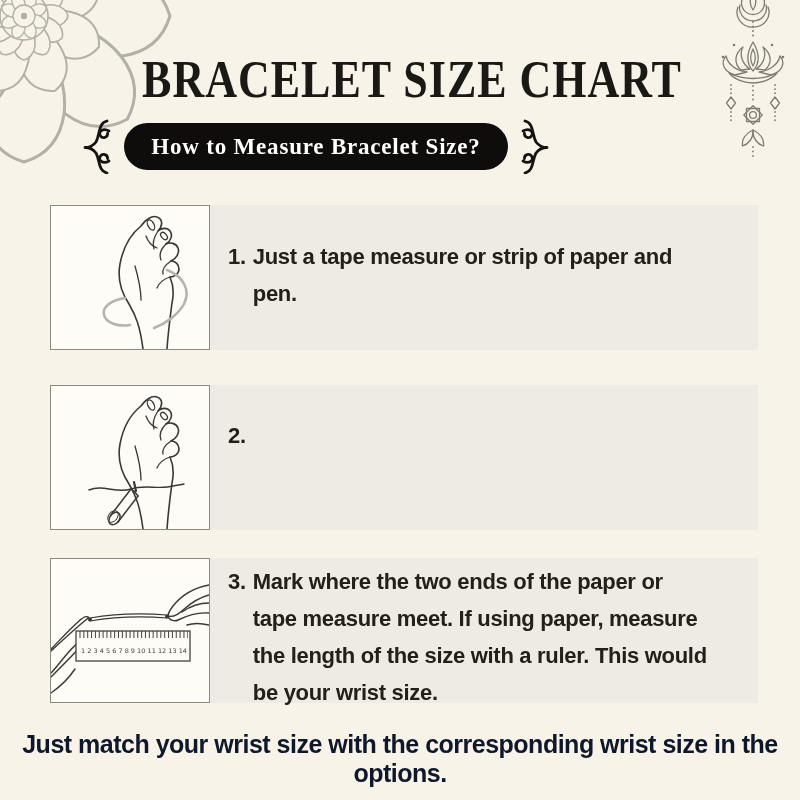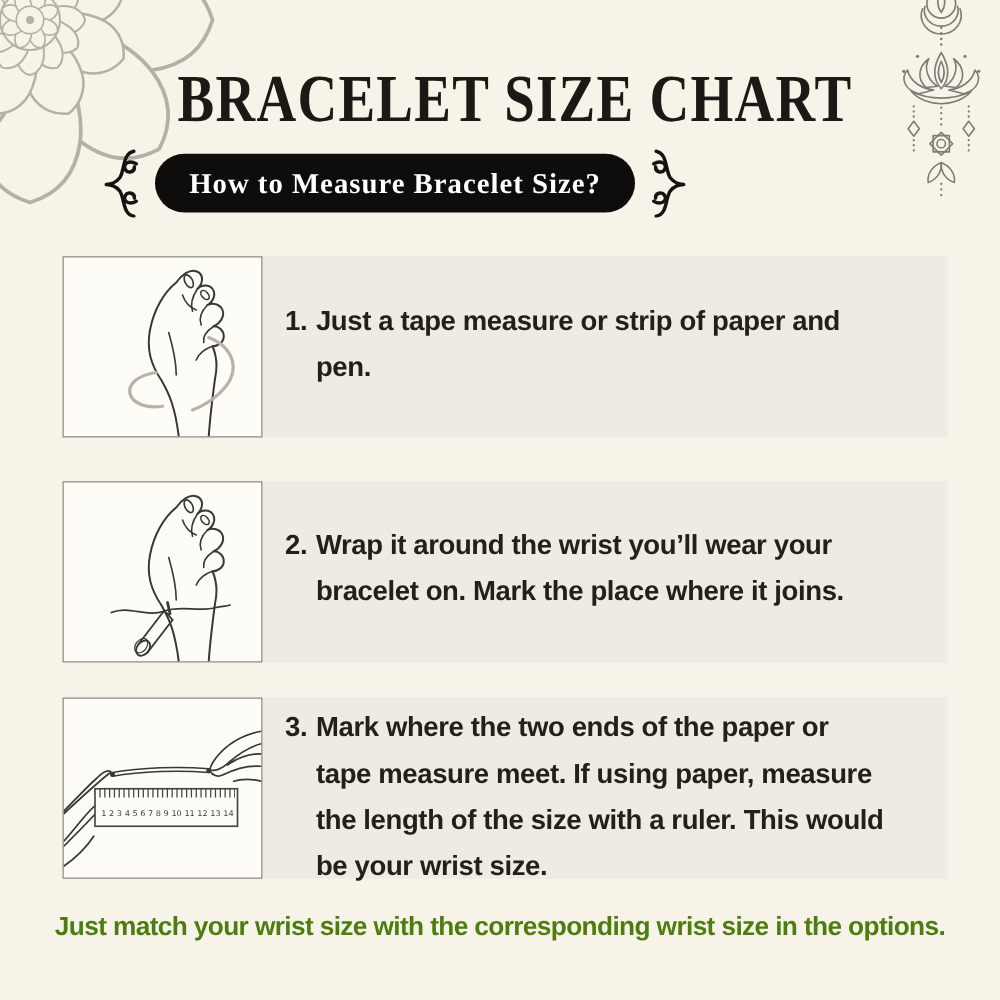--- a/index.html
+++ b/index.html
@@ -34,21 +34,21 @@
     border:1px solid #8d8a81;flex:0 0 auto;
   }
   .step-text{display:flex;align-items:flex-start;margin-left:18px;
     color:#232019;font-weight:600;font-size:22px;letter-spacing:-0.3px;line-height:37px;}
   .row1 .step-text{padding-top:33px;} .row2 .step-text{padding-top:32px;} .row3 .step-text{padding-top:5px;}
   .step-num{flex:0 0 auto;margin-right:7px;}
   .step-body{white-space:pre;}
   
   .footer-note{
     position:absolute;top:730px;left:0;width:800px;text-align:center;
-    font-size:21px;font-weight:600;letter-spacing:-0.5px;color:#4d7c0f;z-index:2;
+    font-size:25px;font-weight:600;letter-spacing:-0.5px;color:#0f172a;z-index:2;
   }
   
   .mandala{position:absolute;left:-56px;top:-58px;z-index:1;}
   .lotus-hang{position:absolute;left:698px;top:0;z-index:1;}
 </style>
 </head>
 <body>
 
 <div id="page">
 
@@ -217,22 +217,20 @@
           <path d="M80,103 L60,129" stroke-width="1.5"></path>
           <path d="M87,110 L67,136" stroke-width="1.5"></path>
           <path d="M80,103 L83,105 L87,110" stroke-width="1.5"></path>
           <ellipse cx="63.5" cy="132.5" rx="6.8" ry="4.8" transform="rotate(-52 63.5 132.5)" stroke-width="1.5"></ellipse>
           <ellipse cx="62" cy="130.5" rx="6.4" ry="4.4" transform="rotate(-52 62 130.5)" stroke-width="1"></ellipse>
         </g>
       </svg>
     </div>
     <div class="step-text">
       <span class="step-num">2.</span>
-      <span class="step-body">Wrap it around the wrist you’ll wear your
-bracelet on. Mark the place where it joins.</span>
     </div>
   </section>
 
   <section class="step-row row3">
     <div class="illus-box">
       <svg width="158" height="143" viewBox="0 0 158 143">
         <g fill="none" stroke="#3a3835" stroke-width="1.4" stroke-linecap="round" stroke-linejoin="round">
 
           <path d="M158,26 C142,29 130,37 122,47 C119,51 117,55 117,57 C121,58 127,56 132,51 C140,44 150,38 158,36"></path>
           <path d="M158,44 C147,44 138,48 131,53"></path>

